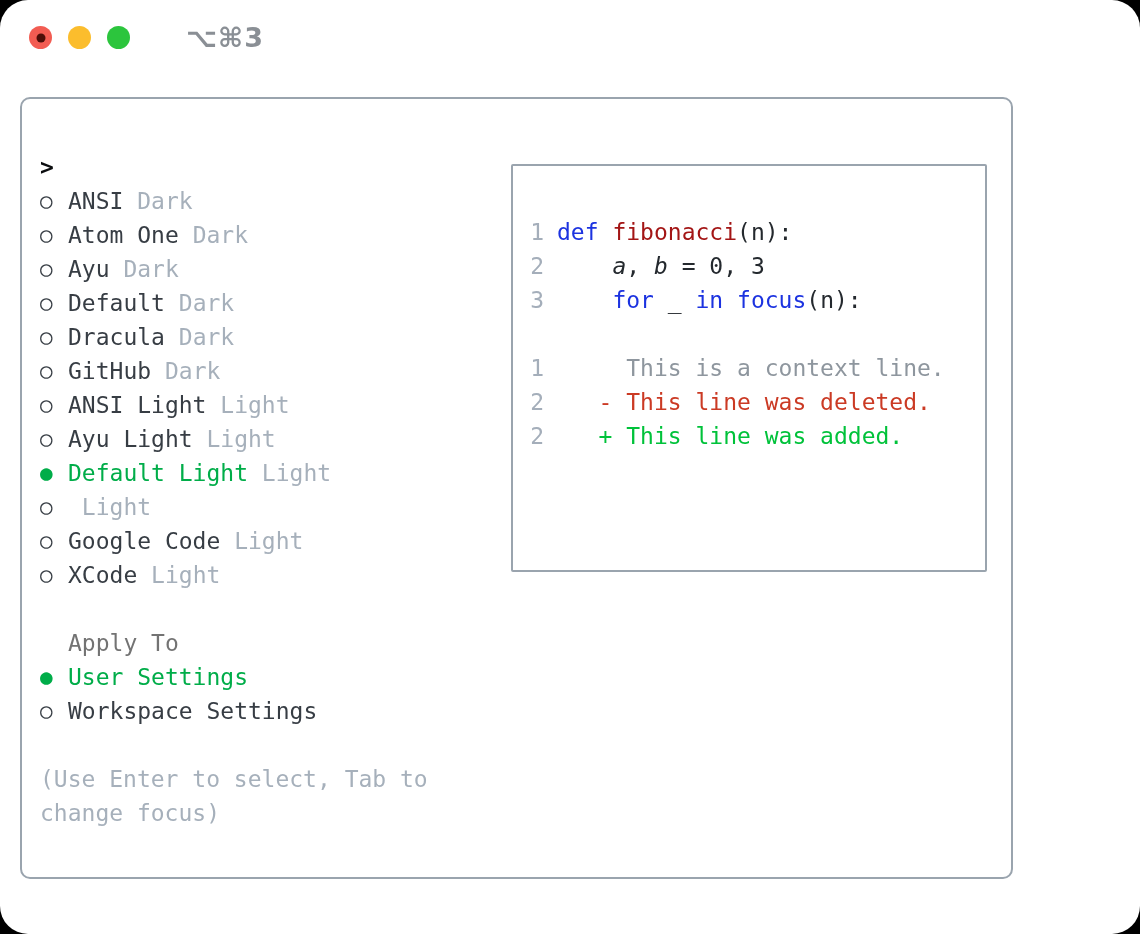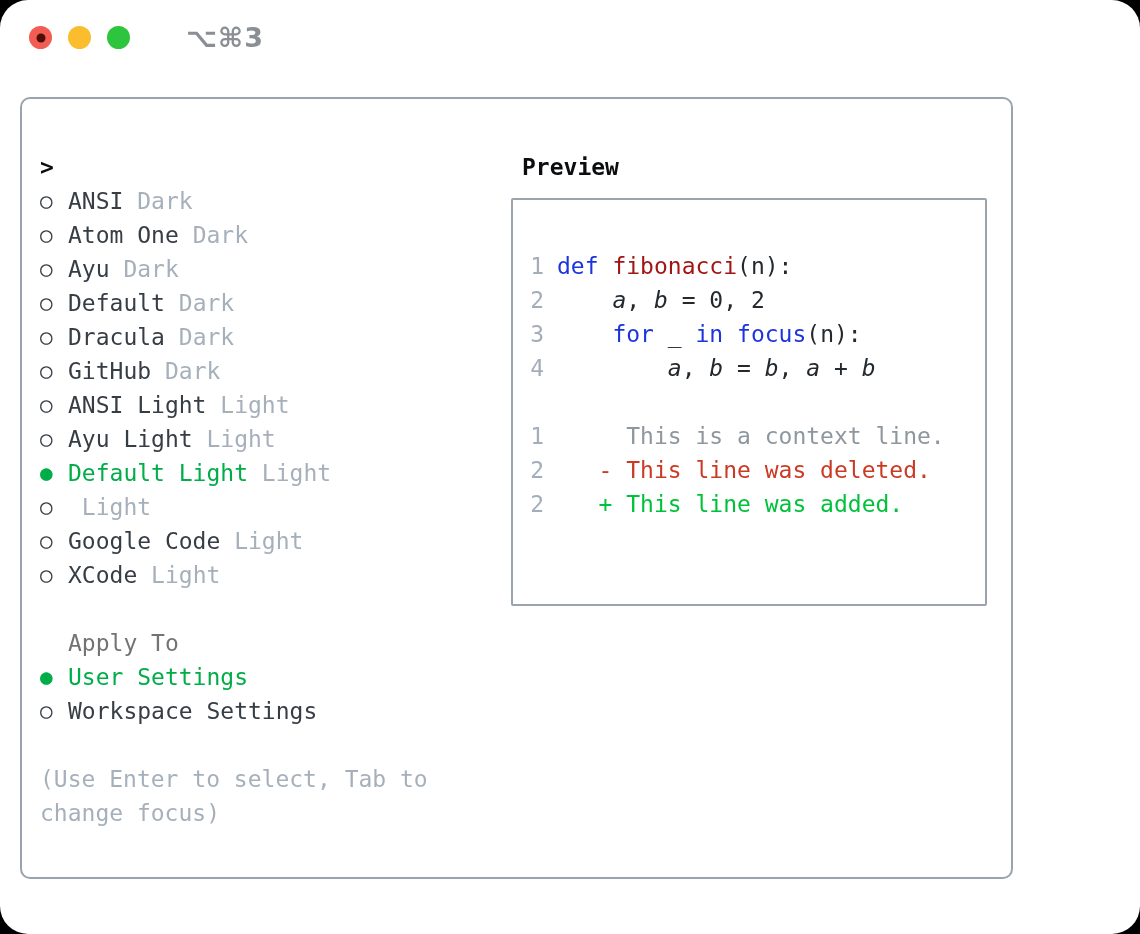--- a/index.html
+++ b/index.html
@@ -153,27 +153,25 @@
       <div id="apply-items">
           <div class="row selected"><span class="marker">●</span><span class="opt-label">User Settings</span></div>
           <div class="row"><span class="marker">○</span><span class="opt-label">Workspace Settings</span></div>
         </div>
 
       <div class="help" id="help">(Use Enter to select, Tab to
 change focus)</div>
     </div>
 
     <div class="right-col">
-      <div class="preview-title">Preview</div>
       <div class="preview-box">
         <div id="code">
             <div class="codeline"><span class="ln">1</span><span class="tok-kw">def</span><span class="tok-pl"> </span><span class="tok-fn">fibonacci</span><span class="tok-pl">(n):</span></div>
-            <div class="codeline"><span class="ln">2</span><span class="tok-pl">    </span><span class="tok-var">a</span><span class="tok-pl">, </span><span class="tok-var">b</span><span class="tok-pl"> = 0, 2</span></div>
+            <div class="codeline"><span class="ln">2</span><span class="tok-pl">    </span><span class="tok-var">a</span><span class="tok-pl">, </span><span class="tok-var">b</span><span class="tok-pl"> = 0, 3</span></div>
             <div class="codeline"><span class="ln">3</span><span class="tok-pl">    </span><span class="tok-kw">for</span><span class="tok-pl"> _ </span><span class="tok-kw">in</span><span class="tok-pl"> </span><span class="tok-kw">focus</span><span class="tok-pl">(n):</span></div>
-            <div class="codeline"><span class="ln">4</span><span class="tok-pl">        </span><span class="tok-var">a</span><span class="tok-pl">, </span><span class="tok-var">b</span><span class="tok-pl"> = </span><span class="tok-var">b</span><span class="tok-pl">, </span><span class="tok-var">a</span><span class="tok-pl"> + </span><span class="tok-var">b</span></div>
             <div class="codeline"><span class="ln"></span></div>
             <div class="codeline"><span class="ln">1</span><span class="tok-ctx">     This is a context line.</span></div>
             <div class="codeline"><span class="ln">2</span><span class="tok-del">   - This line was deleted.</span></div>
             <div class="codeline"><span class="ln">2</span><span class="tok-add">   + This line was added.</span></div>
           </div>
       </div>
     </div>
 
   </div>
 </div>

